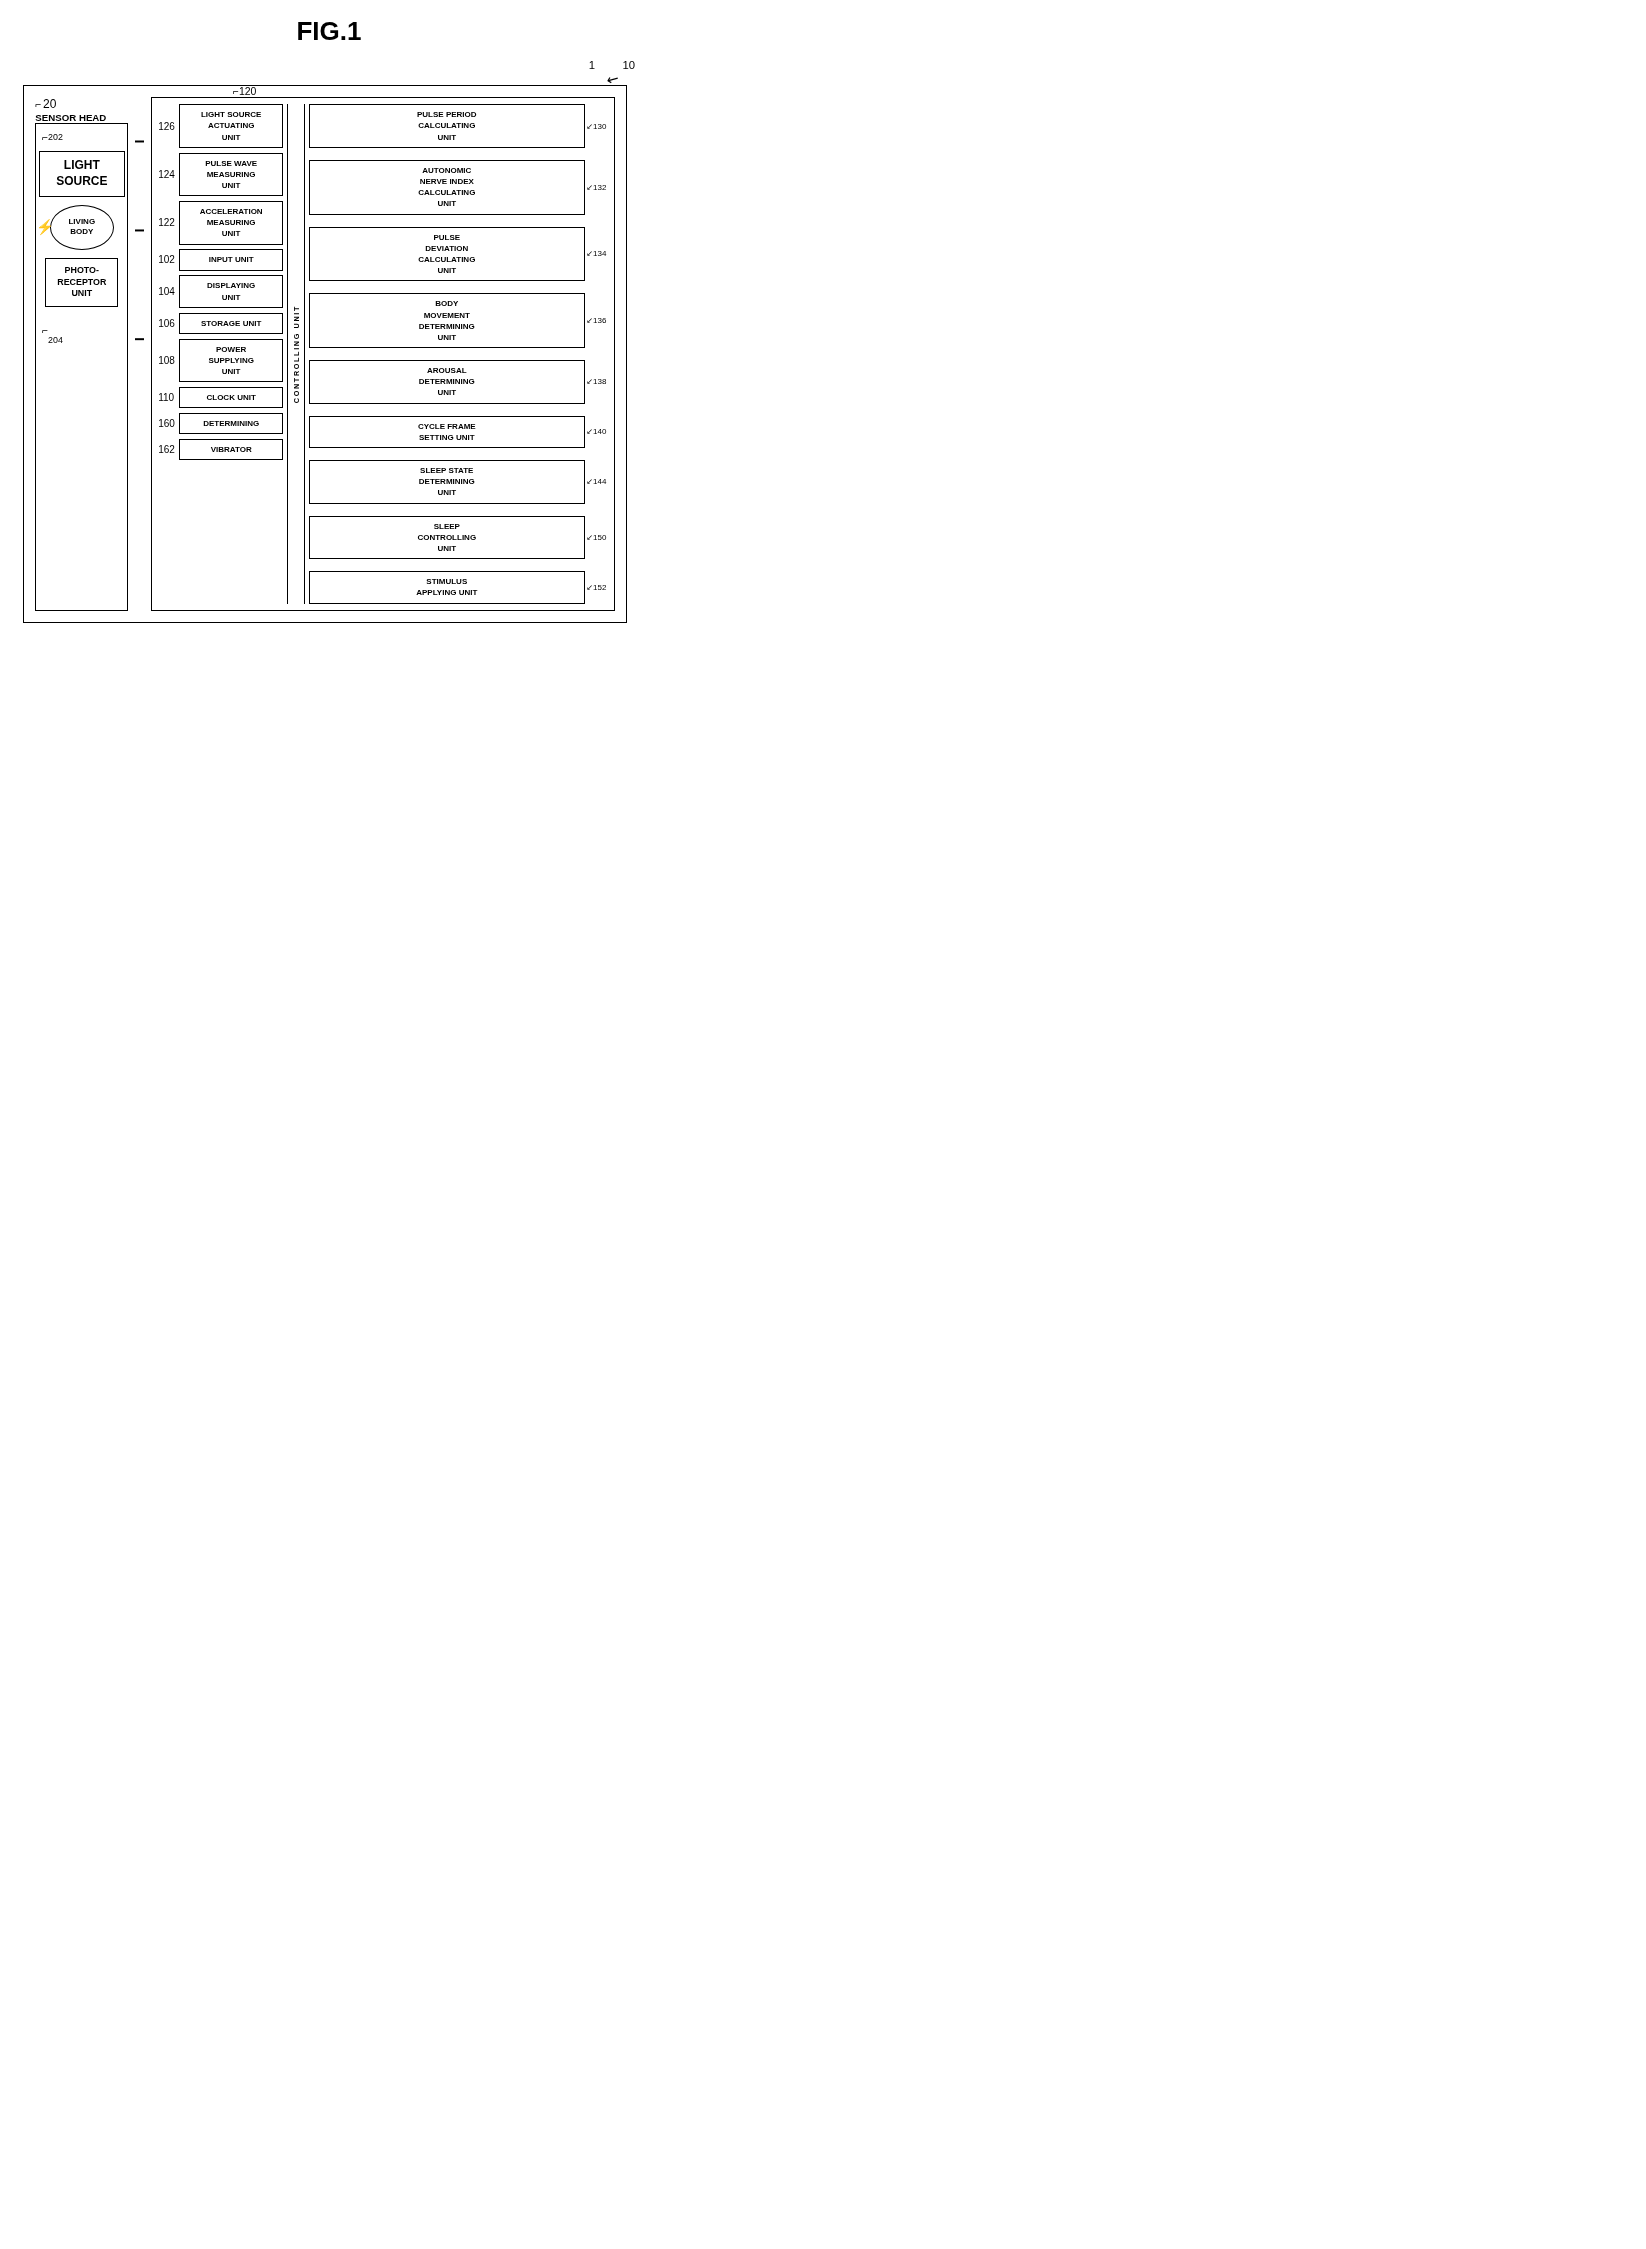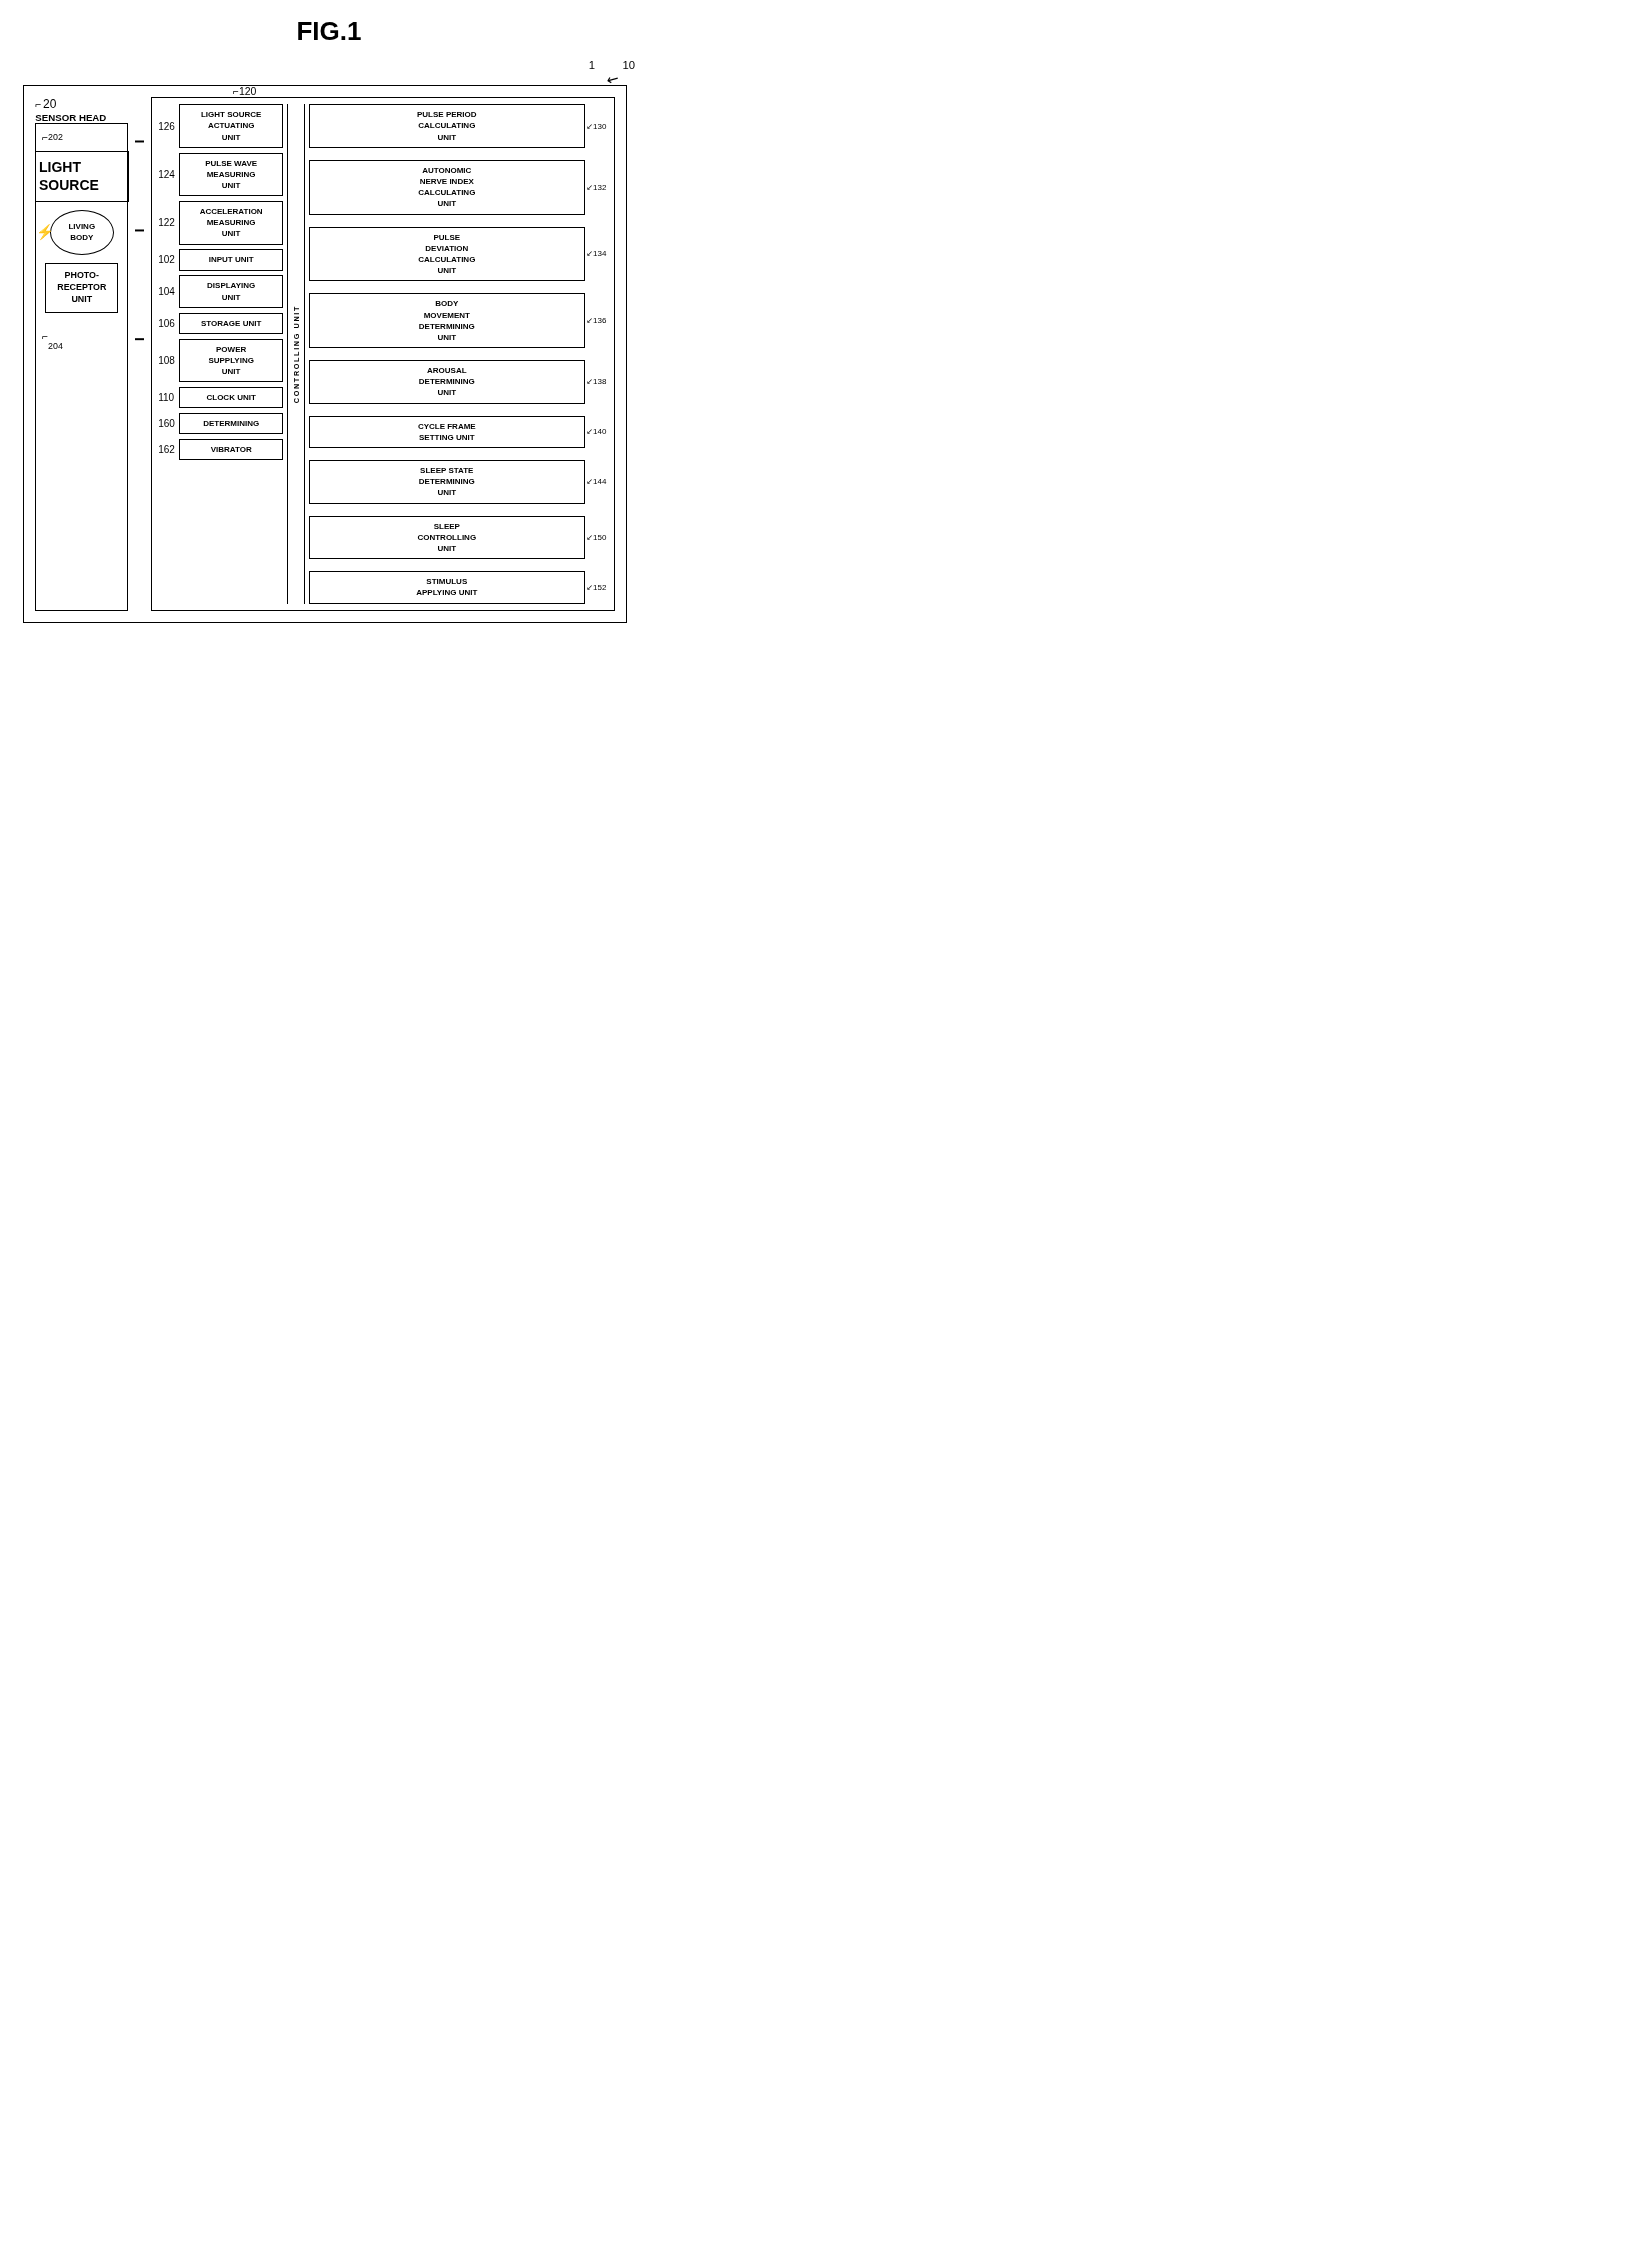--- a/index.html
+++ b/index.html
@@ -97,23 +97,24 @@
       flex: 1;
       display: flex;
       flex-direction: column;
       align-items: center;
       padding: 6.4px 4px;
       gap: 8px;
     }
 
     .light-source-box {
       border: 1.6px solid #000;
-      width: 94px;
+      width: 86px;
       padding: 6.4px 3.2px;
-      font-size: 14px;
+      text-align: center;
+      font-size: 12px;
       font-weight: bold;
       line-height: 1.3;
     }
 
     .living-body-area {
       position: relative;
       display: flex;
       align-items: center;
       justify-content: center;
     }

